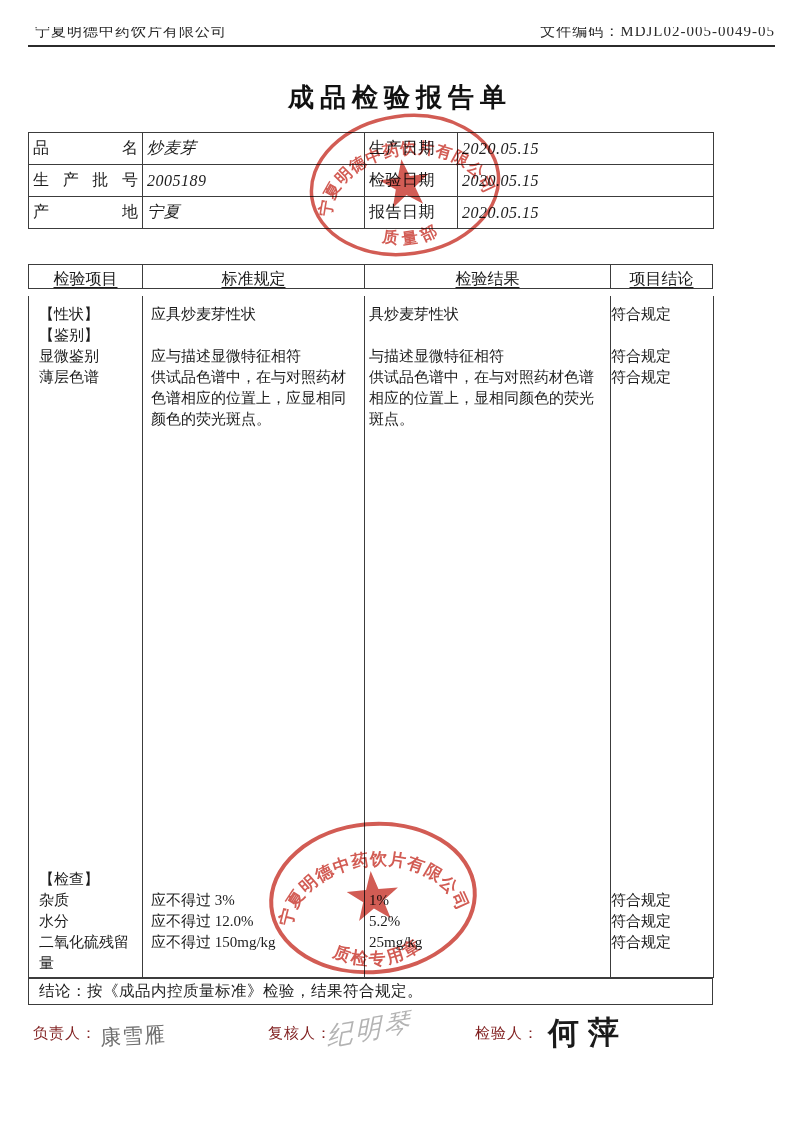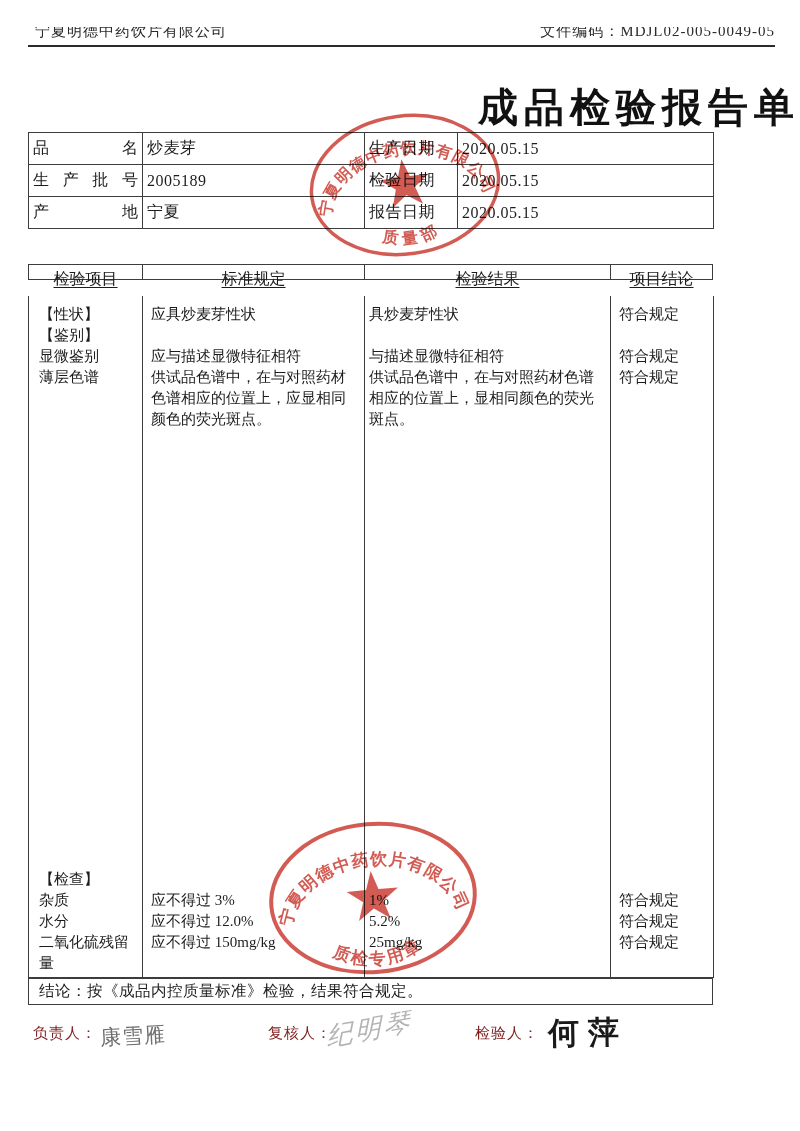--- a/index.html
+++ b/index.html
@@ -16,38 +16,38 @@
   .page-header-inner {
     display:flex; justify-content:space-between; margin-top:-6px;
     font-size:15px; line-height:20px; color:#2a2a2a; letter-spacing:1px;
   }
   .header-rule {
     position:absolute; left:28px; width:747px; top:45px; height:0;
     border-bottom:2.5px solid #2b2b2b;
   }
   
   .title {
-    position:absolute; left:0; right:0; top:80px; text-align:right;
-    font-size:40px; font-weight:700; letter-spacing:6px; color:#111;
+    position:absolute; left:0; right:0; top:80px; text-align:center;
+    font-size:26px; font-weight:700; letter-spacing:6px; color:#111;
   }
   
   table { border-collapse:collapse; table-layout:fixed; }
   .info-table {
     position:absolute; left:28px; top:132px; width:685px;
   }
   .info-table td {
     border:1.5px solid #3c3c3c; height:31px; font-size:16px;
     padding:0 4px; white-space:nowrap; overflow:hidden;
   }
   .info-table td.jlabel { text-align:justify; text-align-last:justify; }
   .info-table td.lbl2 { padding:0 4px; letter-spacing:0.5px; }
-  .info-table td.val { letter-spacing:0.5px; }
+  .info-table td.val { letter-spacing:0.5px;font-style:italic; }
 
   .res-head {
-    position:absolute; left:28px; top:264px; width:685px; height:16px;
+    position:absolute; left:28px; top:264px; width:685px; height:25px;
     display:flex; border:1.5px solid #3c3c3c; box-sizing:border-box;
     background:transparent;
   }
   .res-head .hc {
     box-sizing:border-box; border-right:1.5px solid #3c3c3c;
     font-size:16px; line-height:28px; text-align:center;
     text-decoration:underline; text-underline-offset:3px;
   }
   .res-head .hc:last-child { border-right:none; }
   .hc1{width:114px;} .hc2{width:222px;} .hc3{width:246px;} .hc4{flex:1;}
@@ -57,21 +57,21 @@
     border:1.5px solid #3c3c3c; border-top:none;
   }
   .res-body td {
     border-left:1.5px solid #3c3c3c; border-right:1.5px solid #3c3c3c;
     border-top:none; border-bottom:none;
     font-size:15px; line-height:21px; vertical-align:top; padding:0;
   }
   .res-body td.c1 { padding-left:10px; }
   .res-body td.c2 { padding:0 8px;margin-left:48px; }
   .res-body td.c3 { padding:0 4px; }
-  .res-body td.c4 { padding-left:8px; }
+  .res-body td.c4 { }
   .row-pad td { height:8px; }
   .row-line td { height:21px; }
   .row-gap td { height:12px; }
   .row-fill td { height:auto; }
 
   .conclusion-bar {
     position:absolute; left:28px; top:978px; width:685px; height:27px;
     box-sizing:border-box; border:1.5px solid #3c3c3c;
     font-size:15.5px; line-height:24px; padding-left:10px; letter-spacing:0.5px;
   }

